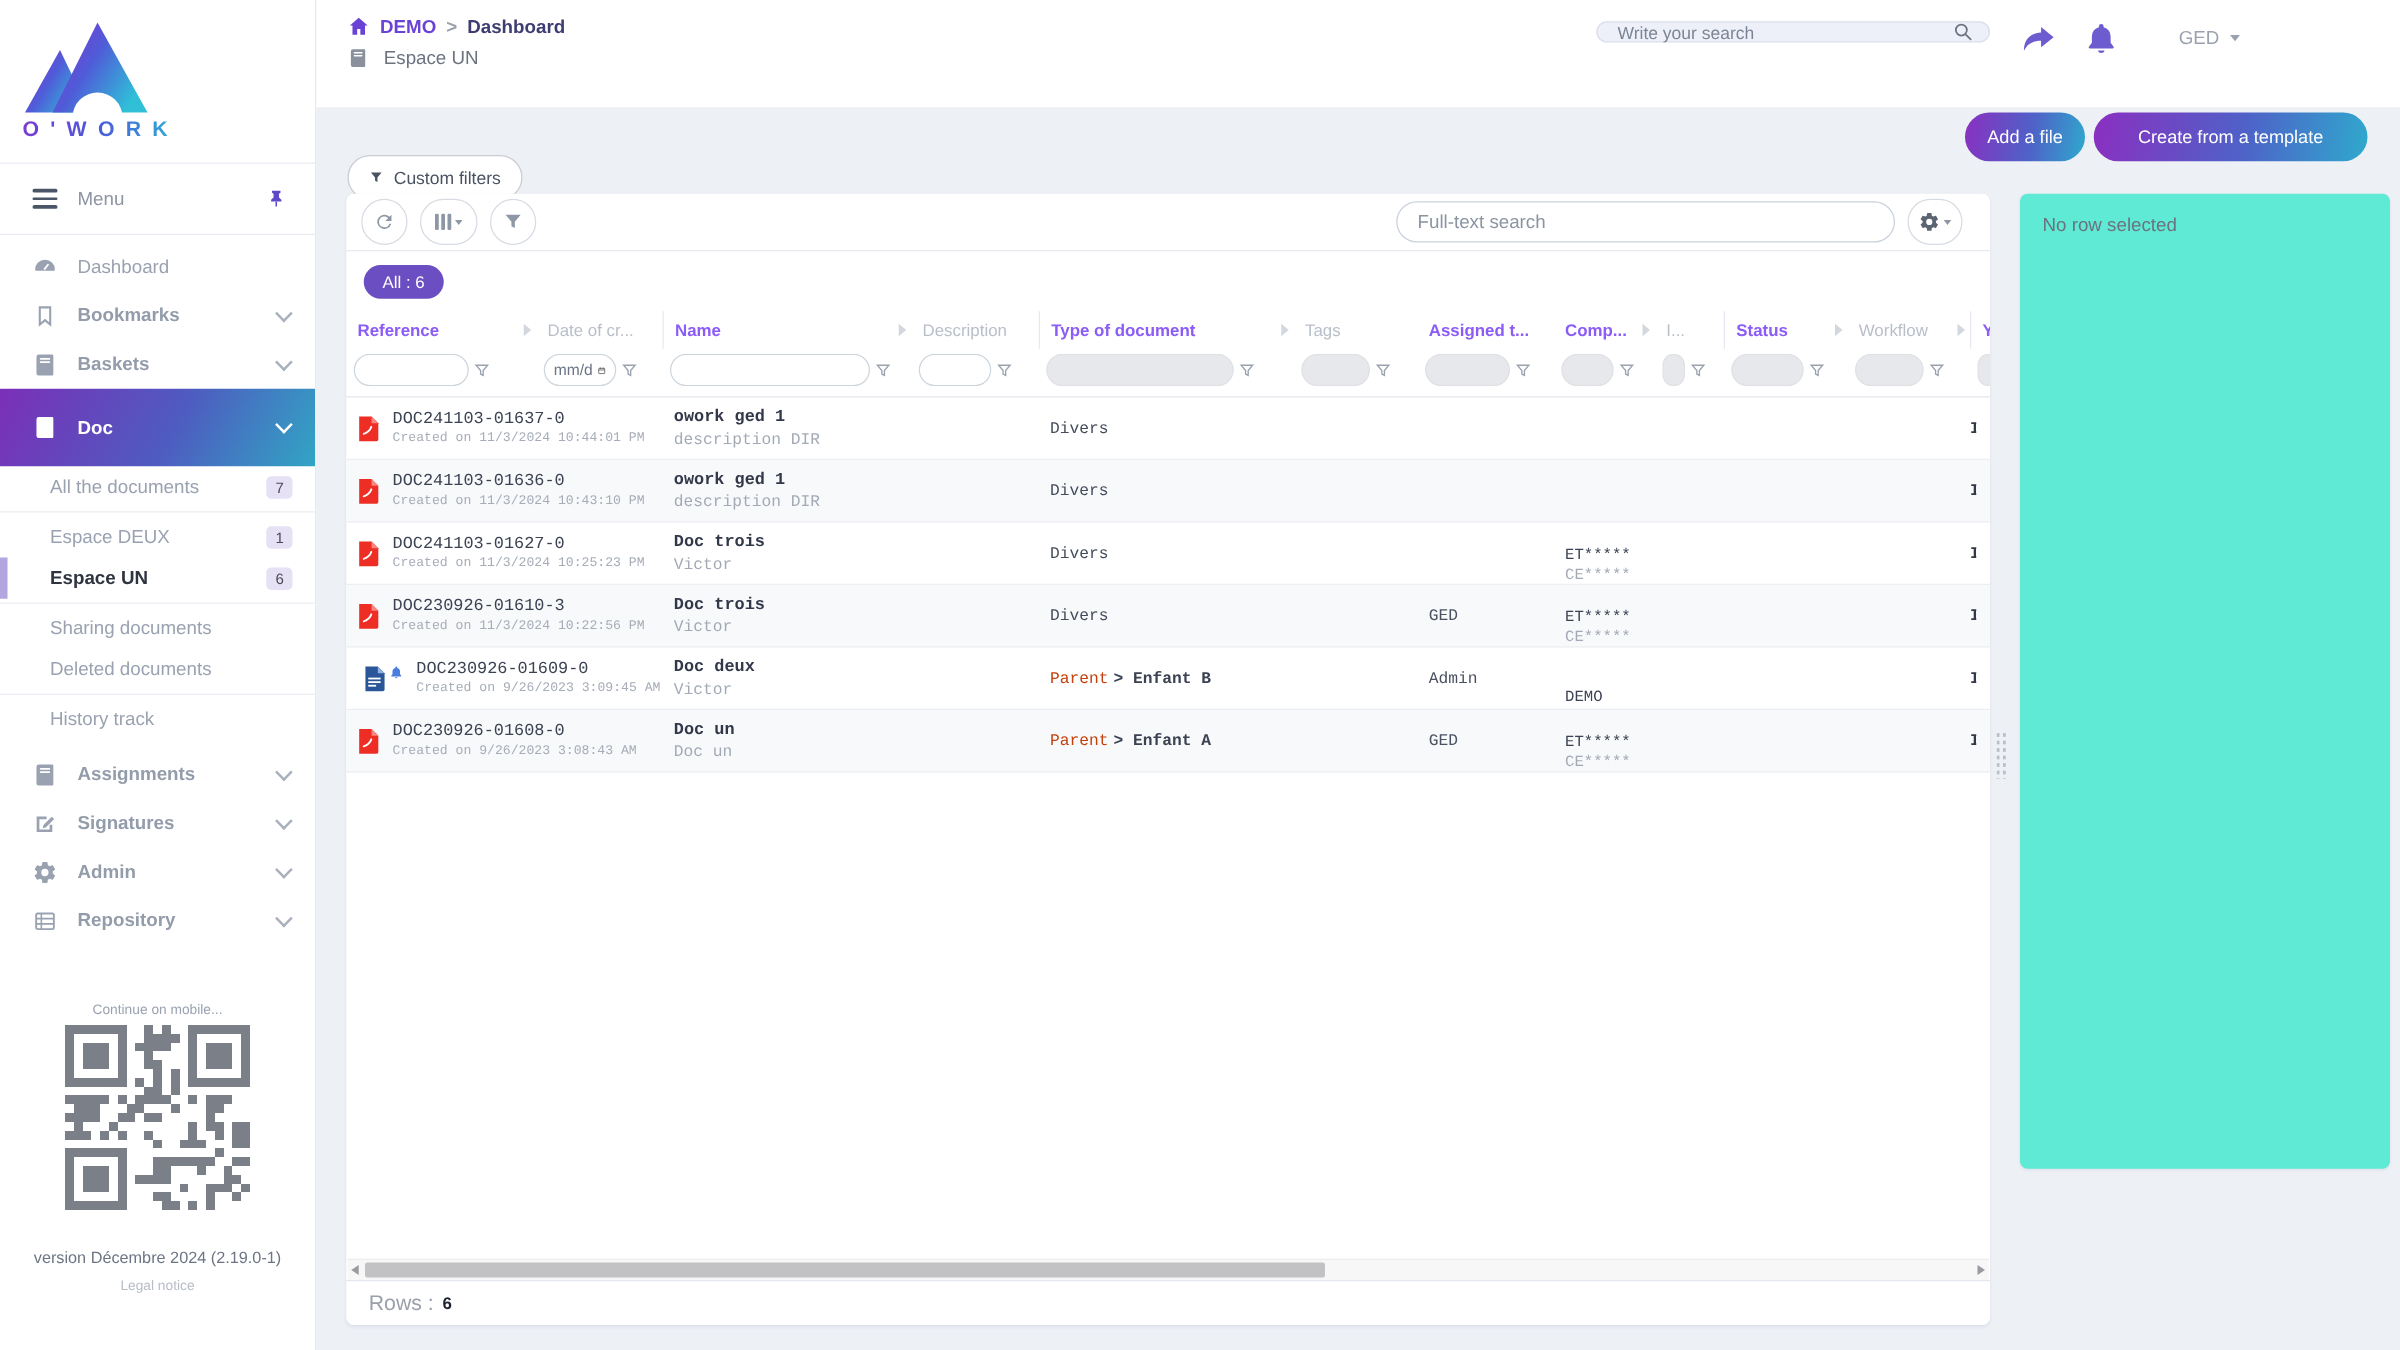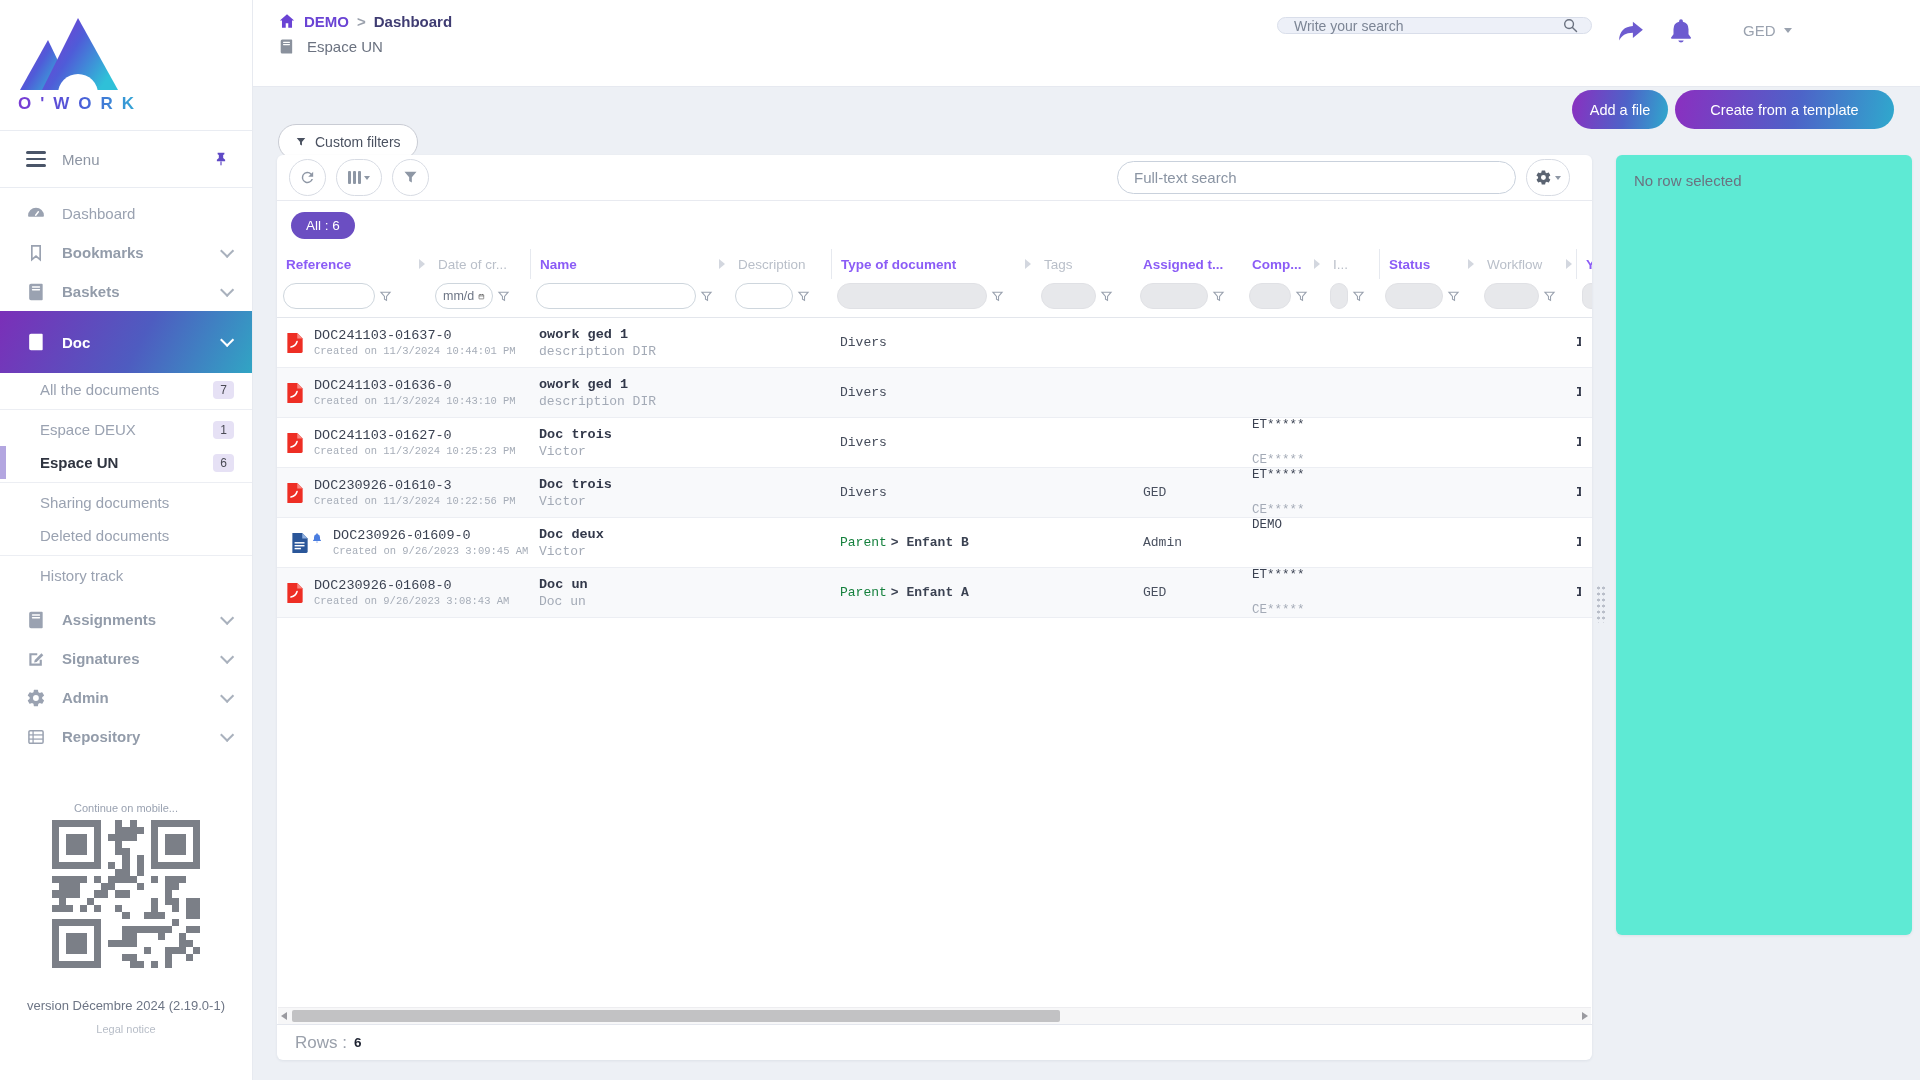--- a/index.html
+++ b/index.html
@@ -105,25 +105,25 @@
   .cell { display:flex; align-items:center; overflow:hidden;font-family:Liberation Mono, monospace; }
   .cell-ref { padding-left:9px; gap:10px; }
   .ficon { flex:none; }
   .ref-texts { display:flex; flex-direction:column; gap:2px; min-width:0; }
   .ref-no { font-size:13.5px; color:#3b4252; white-space:nowrap; }
   .ref-date { font-size:10.5px; color:#a6adb8; white-space:nowrap; }
   .cell-name { flex-direction:column; align-items:flex-start; justify-content:center; gap:2px; padding-left:9px; }
   .nm { font-size:13.5px; font-weight:bold; color:#32384a; }
   .nm-sub { font-size:13px; color:#a3aab6; }
   .cell-type { padding-left:9px; font-size:13px; gap:4px; }
-  .t-muted { color:#15803d; }
+  .t-muted { color:#c2410c; }
   .t-main { color:#3b4252; font-weight:bold; }
   .t-main.plain { font-weight:normal; color:#444b5a; }
   .cell-assigned { padding-left:9px; font-size:13px; color:#4a5160; }
-  .cell-comp { flex-direction:column; align-items:flex-start; justify-content:space-between; gap:2px; padding-left:9px; }
+  .cell-comp { flex-direction:column; align-items:flex-start; justify-content:flex-end; gap:2px; padding-left:9px; }
   .comp1 { font-size:12.5px; color:#3b4252; }
   .comp2 { font-size:12.5px; color:#a3aab6; }
   .cell-edge { font-size:13px; font-weight:bold; color:#32384a; overflow:hidden; }
   .cell-edge span { display:inline-block; width:5px; overflow:hidden; white-space:nowrap; }
 
   .card-fill { flex:1; }
   .hscroll { flex:none; height:17px; margin:0 1px; background:#f7f7f8; position:relative; border-top:1px solid #ededf0; }
   .hs-thumb { position:absolute; left:14px; top:2px; height:12px; width:768px; background:#c2c2c4; border-radius:2px; }
   .hs-arrow { position:absolute; top:4px; width:0; height:0; border-top:4.5px solid transparent; border-bottom:4.5px solid transparent; }
   .hs-left { left:3px; border-right:6px solid #9a9aa0; }

